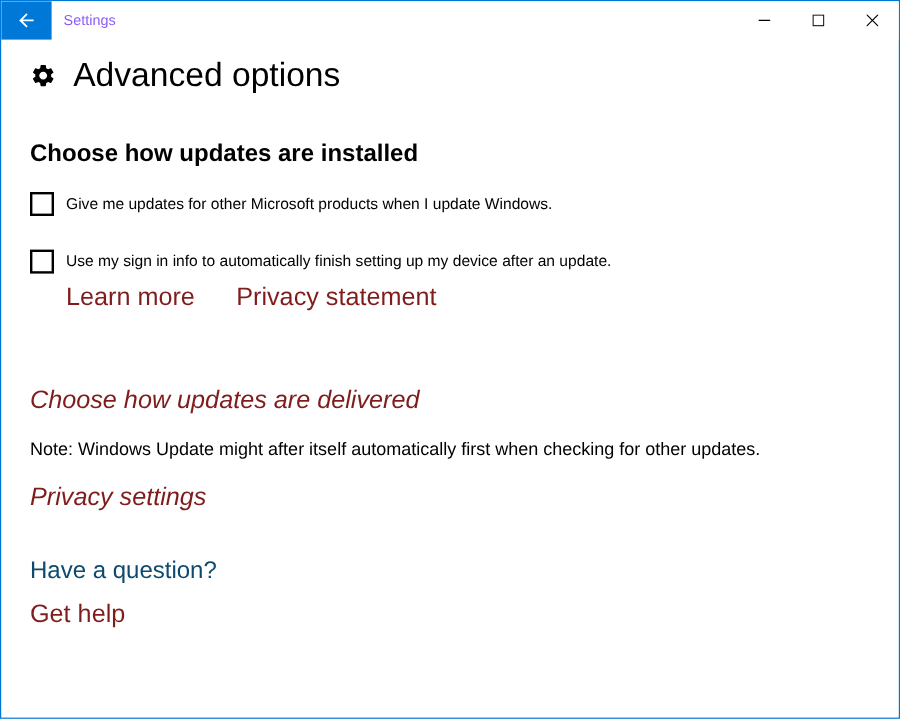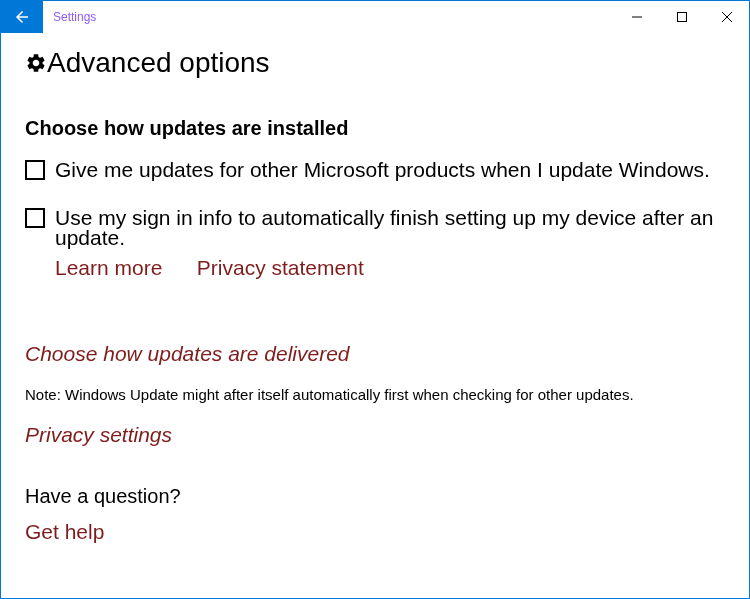--- a/index.html
+++ b/index.html
@@ -57,20 +57,21 @@
       height: 10px;
       stroke: #000;
       fill: none;
     }
     .content {
       padding: 14px 24px 24px 24px;
     }
     .page-header {
       display: flex;
       align-items: center;
+      gap: 14px;
       margin-bottom: 38px;
     }
     .gear-icon-wrap {
       display: flex;
       align-items: center;
     }
     .gear-icon-wrap svg {
       width: 22px;
       height: 22px;
       fill: #000;
@@ -93,21 +94,21 @@
       margin-bottom: 8px;
     }
     .checkbox {
       width: 20px;
       height: 20px;
       border: 2px solid #000;
       flex-shrink: 0;
       cursor: pointer;
     }
     .checkbox-label {
-      font-size: 21px;
+      font-size: 13px;
       color: #000;
       line-height: 20px;
     }
     .checkbox-group {
       margin-bottom: 28px;
     }
     .link {
       color: #7f1d1d;
       font-size: 21px;
       cursor: pointer;
@@ -122,21 +123,21 @@
       font-style: italic;
     }
     .note-text {
       font-size: 15px;
       color: #000;
       margin-bottom: 20px;
     }
     .question-heading {
       font-size: 20px;
       font-weight: 400;
-      color: #000000;
+      color: #0c4a6e;
       margin-bottom: 12px;
       margin-top: 18px;
     }
     .spacer-top {
       margin-top: 18px;
     }
   </style>
 </head>
 <body>
 

